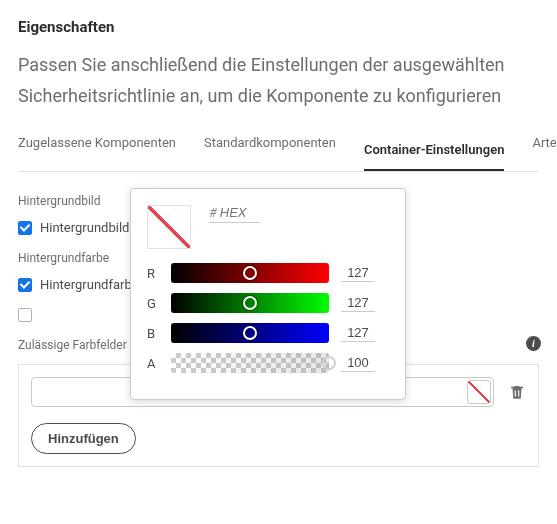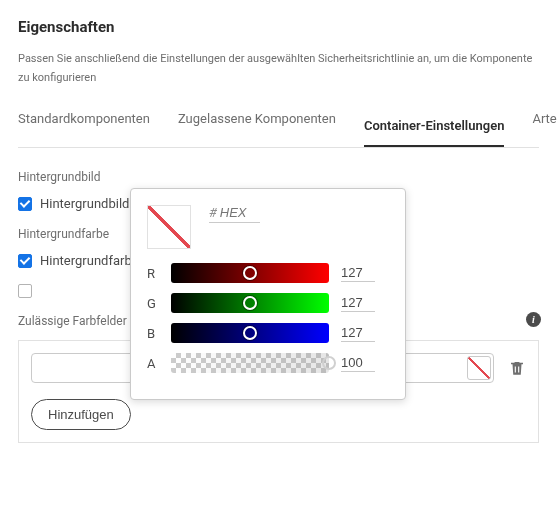--- a/index.html
+++ b/index.html
@@ -1,65 +1,65 @@
 <!DOCTYPE html>
 <html><head>
 <meta charset="utf-8">
 <style>
 * { box-sizing: border-box; margin: 0; padding: 0; }
 body { font-family: -apple-system, BlinkMacSystemFont, "Segoe UI", Roboto, sans-serif; font-size: 13px; color: #4b4b4b; background: #fff; width: 557px; height: 524px; overflow: hidden; position: relative; }
 .content { padding: 18px; }
 h2 { font-size: 15px; font-weight: 700; color: #2c2c2c; margin-bottom: 14px; }
-.desc { font-size: 11px; color: #6e6e6e; line-height: 1.7; margin-bottom: 24px; }
+.desc { font-size: 18px; color: #6e6e6e; line-height: 1.7; margin-bottom: 24px; }
 .tabs { display: flex; gap: 28px; border-bottom: 1px solid #e1e1e1; margin-bottom: 22px; }
 .tab { font-size: 13px; color: #6e6e6e; padding-bottom: 12px; cursor: pointer; border-bottom: 2px solid transparent; white-space: nowrap; }
 .tab.active { color: #2c2c2c; font-weight: 600; border-bottom-color: #2c2c2c; margin-top: 7px; }
 .section-label { font-size: 12px; color: #6e6e6e; margin-bottom: 12px; }
 .cb-row { display: flex; align-items: center; gap: 8px; margin-bottom: 16px; }
 .cb { width: 14px; height: 14px; border: 1px solid #b3b3b3; border-radius: 2px; display: flex; align-items: center; justify-content: center; cursor: pointer; }
 .cb.checked { background: #1473e6; border-color: #1473e6; }
 .cb.checked::after { content: ""; width: 4px; height: 7px; border: solid #fff; border-width: 0 2px 2px 0; transform: rotate(45deg); margin-top: -2px; }
 .cb-label { font-size: 13px; color: #4b4b4b; }
 .swatch-section { margin-top: 8px; position: relative; }
 .info-icon { position: absolute; right: -2px; top: -2px; width: 15px; height: 15px; border-radius: 50%; background: #4b4b4b; color: #fff; font-size: 10px; font-weight: 700; font-style: italic; display: flex; align-items: center; justify-content: center; cursor: pointer; font-family: Georgia, serif; }
 .swatch-box { border: 1px solid #e1e1e1; padding: 12px; margin-top: 10px; }
 .swatch-row { display: flex; align-items: center; gap: 14px; margin-bottom: 16px; }
 .swatch-input { flex: 1; height: 30px; border: 1px solid #cacaca; border-radius: 4px; display: flex; align-items: center; padding: 2px; }
 .swatch-text { flex: 1; border: none; outline: none; padding: 0 6px; font-size: 13px; }
 .swatch-chip { width: 24px; height: 24px; border: 1px solid #cacaca; border-radius: 3px; background: linear-gradient(to top right, transparent 46%, #e34850 46%, #e34850 54%, transparent 54%); cursor: pointer; }
 .trash { width: 18px; height: 18px; cursor: pointer; color: #6e6e6e; }
-.add-btn { border: 1.5px solid #4b4b4b; background: #fff; border-radius: 16px; padding: 7px 16px; font-size: 13px; font-weight: 400; color: #4b4b4b; cursor: pointer; }
+.add-btn { border: 1.5px solid #4b4b4b; background: #fff; border-radius: 16px; padding: 7px 16px; font-size: 13px; font-weight: 700; color: #4b4b4b; cursor: pointer; }
 
 .popover { position: absolute; left: 130px; top: 188px; width: 276px; background: #fff; border: 1px solid #cacaca; border-radius: 4px; box-shadow: 0 2px 8px rgba(0,0,0,0.15); padding: 16px; z-index: 10; }
 .pop-top { display: flex; align-items: flex-start; gap: 18px; margin-bottom: 14px; }
 .pop-swatch { width: 44px; height: 44px; border: 1px solid #e1e1e1; background: linear-gradient(to top right, transparent 47%, #e34850 47%, #e34850 53%, transparent 53%); }
 .hex-wrap { display: flex; align-items: baseline; gap: 3px; border-bottom: 1px solid #cacaca; padding-bottom: 2px; }
 .hex-hash { font-size: 13px; font-style: italic; color: #8e8e8e; }
 .hex-input { border: none; outline: none; width: 40px; font-size: 13px; font-style: italic; color: #737373; }
 .ch-row { display: flex; align-items: center; gap: 12px; margin-bottom: 10px; }
 .ch-label { width: 12px; font-size: 13px; color: #4b4b4b; }
 .ch-track { position: relative; width: 158px; height: 20px; border-radius: 3px; cursor: pointer; }
 .track-r { background: linear-gradient(to right, #000, #f00); }
 .track-g { background: linear-gradient(to right, #000, #0f0); }
 .track-b { background: linear-gradient(to right, #000, #00f); }
 .track-a { background-image: linear-gradient(45deg,#ccc 25%,transparent 25%),linear-gradient(-45deg,#ccc 25%,transparent 25%),linear-gradient(45deg,transparent 75%,#ccc 75%),linear-gradient(-45deg,transparent 75%,#ccc 75%); background-size: 10px 10px; background-position: 0 0,0 5px,5px -5px,-5px 0; position: relative; }
 .track-a::before { content:""; position:absolute; inset:0; background: linear-gradient(to right, rgba(128,128,128,0), rgba(128,128,128,0.2)); border-radius: 3px; }
 .handle { position: absolute; top: 50%; width: 14px; height: 14px; border: 2px solid #fff; border-radius: 50%; transform: translate(-50%,-50%); box-shadow: 0 0 0 1px rgba(0,0,0,0.4); }
-.ch-val { width: 34px; text-align: left; font-size: 13px; color: #4b4b4b; border: none; border-bottom: 1px solid #cacaca; outline: none; padding-bottom: 1px; }
+.ch-val { width: 34px; text-align: center; font-size: 13px; color: #4b4b4b; border: none; border-bottom: 1px solid #cacaca; outline: none; padding-bottom: 1px; }
 </style>
 </head>
 <body>
 
 <div class="content">
   <h2>Eigenschaften</h2>
   <p class="desc">Passen Sie anschließend die Einstellungen der ausgewählten Sicherheitsrichtlinie an, um die Komponente zu konfigurieren</p>
 
   <div class="tabs">
+    <div class="tab">Zugelassene Komponenten</div>
     <div class="tab">Standardkomponenten</div>
-    <div class="tab">Zugelassene Komponenten</div>
     <div class="tab active">Container-Einstellungen</div>
     <div class="tab">Arten</div>
   </div>
 
   <div class="section-label">Hintergrundbild</div>
   <div class="cb-row">
     <div class="cb checked"></div>
     <span class="cb-label">Hintergrundbild</span>
   </div>
 

